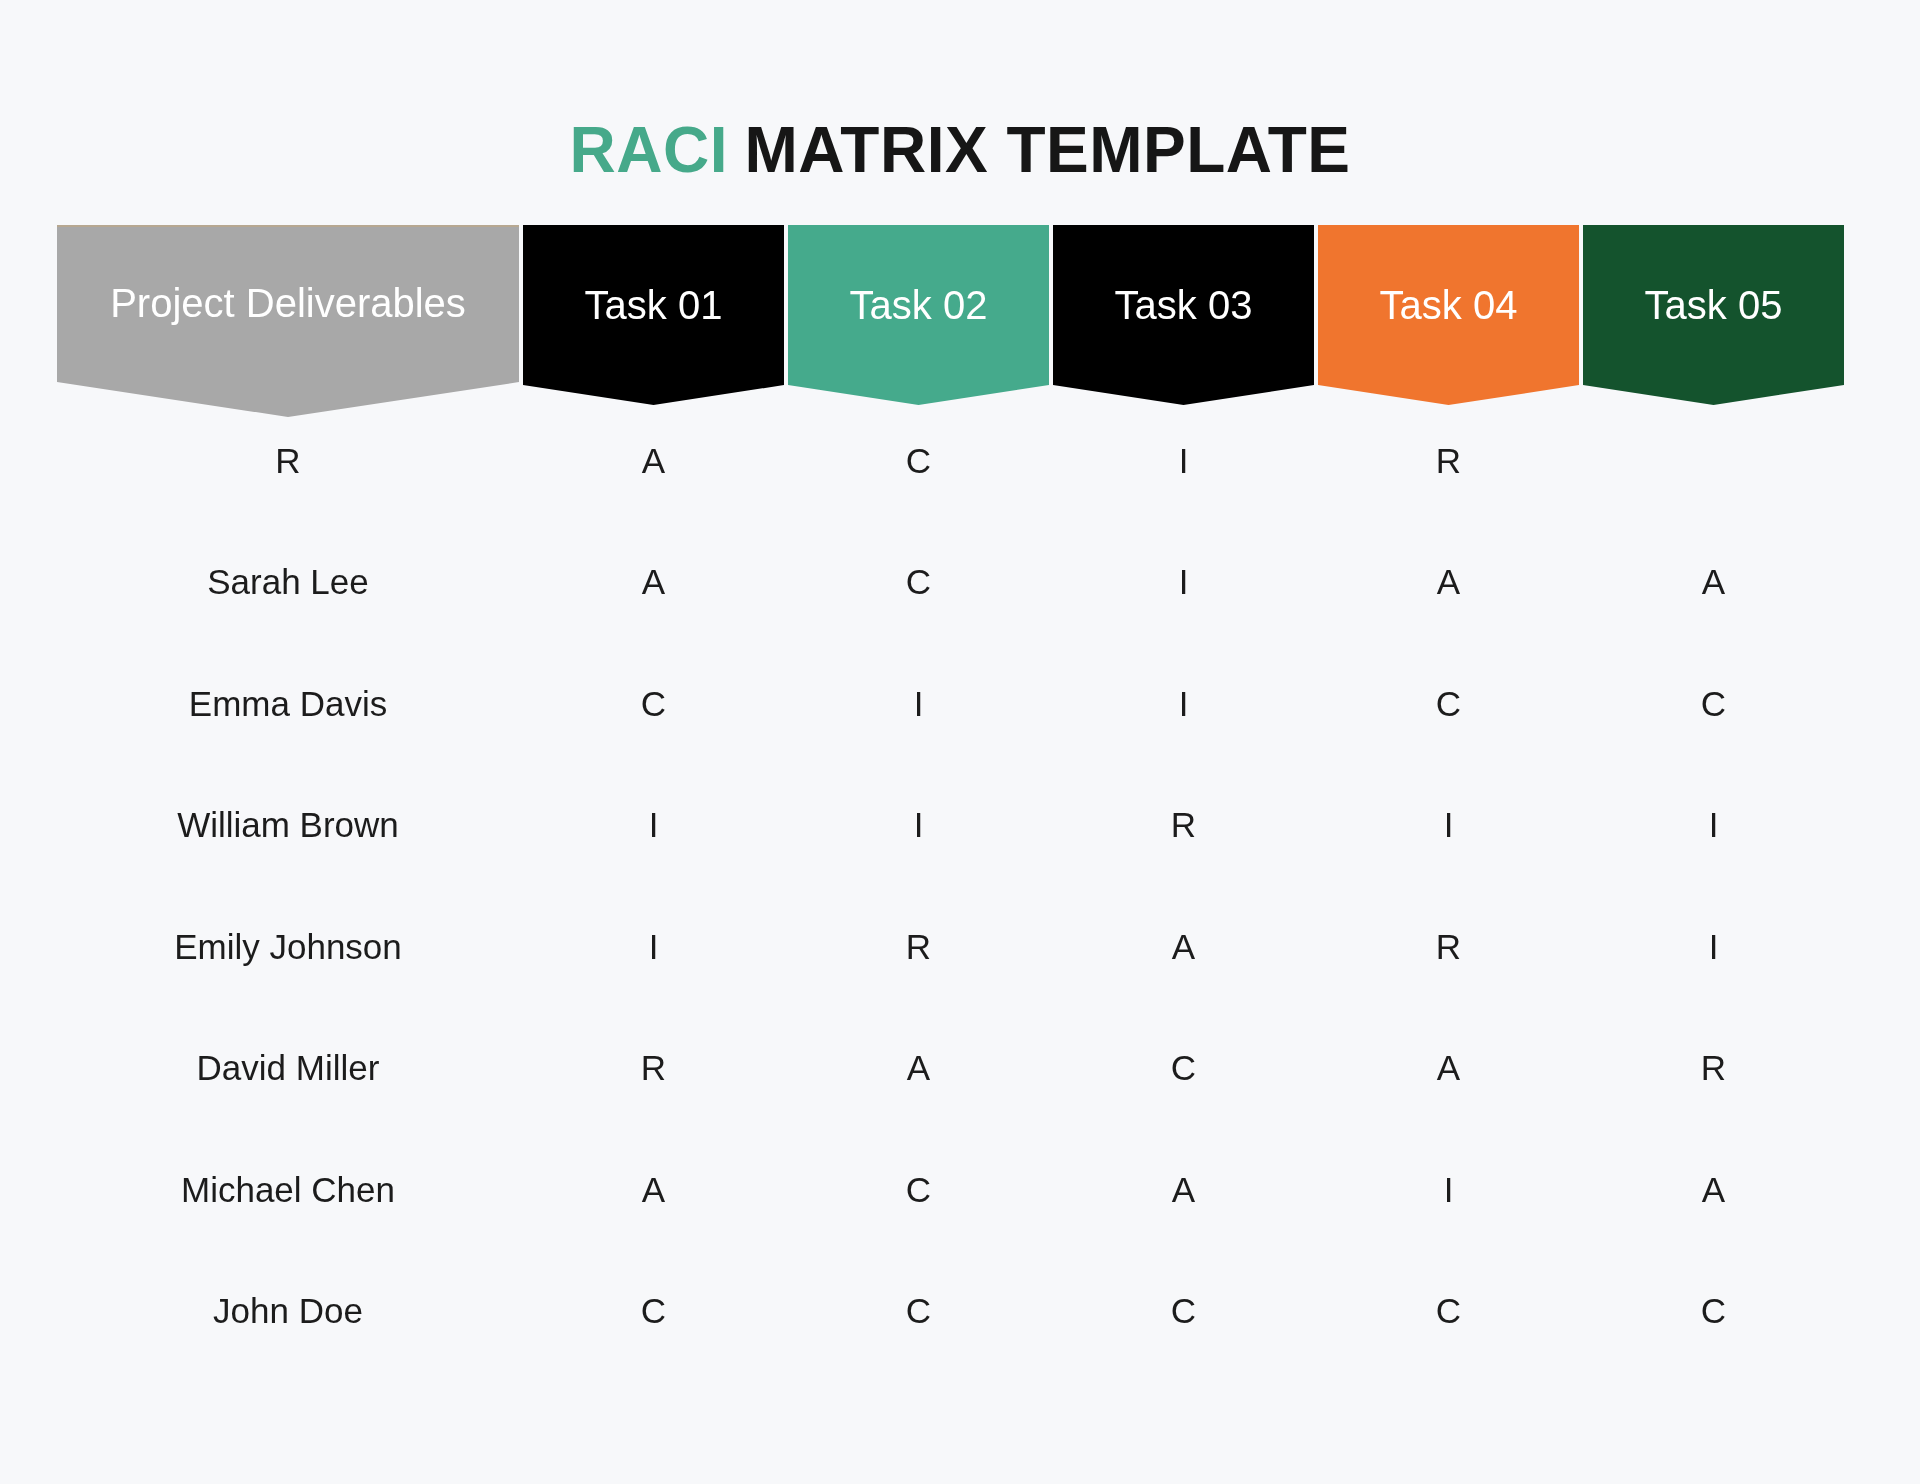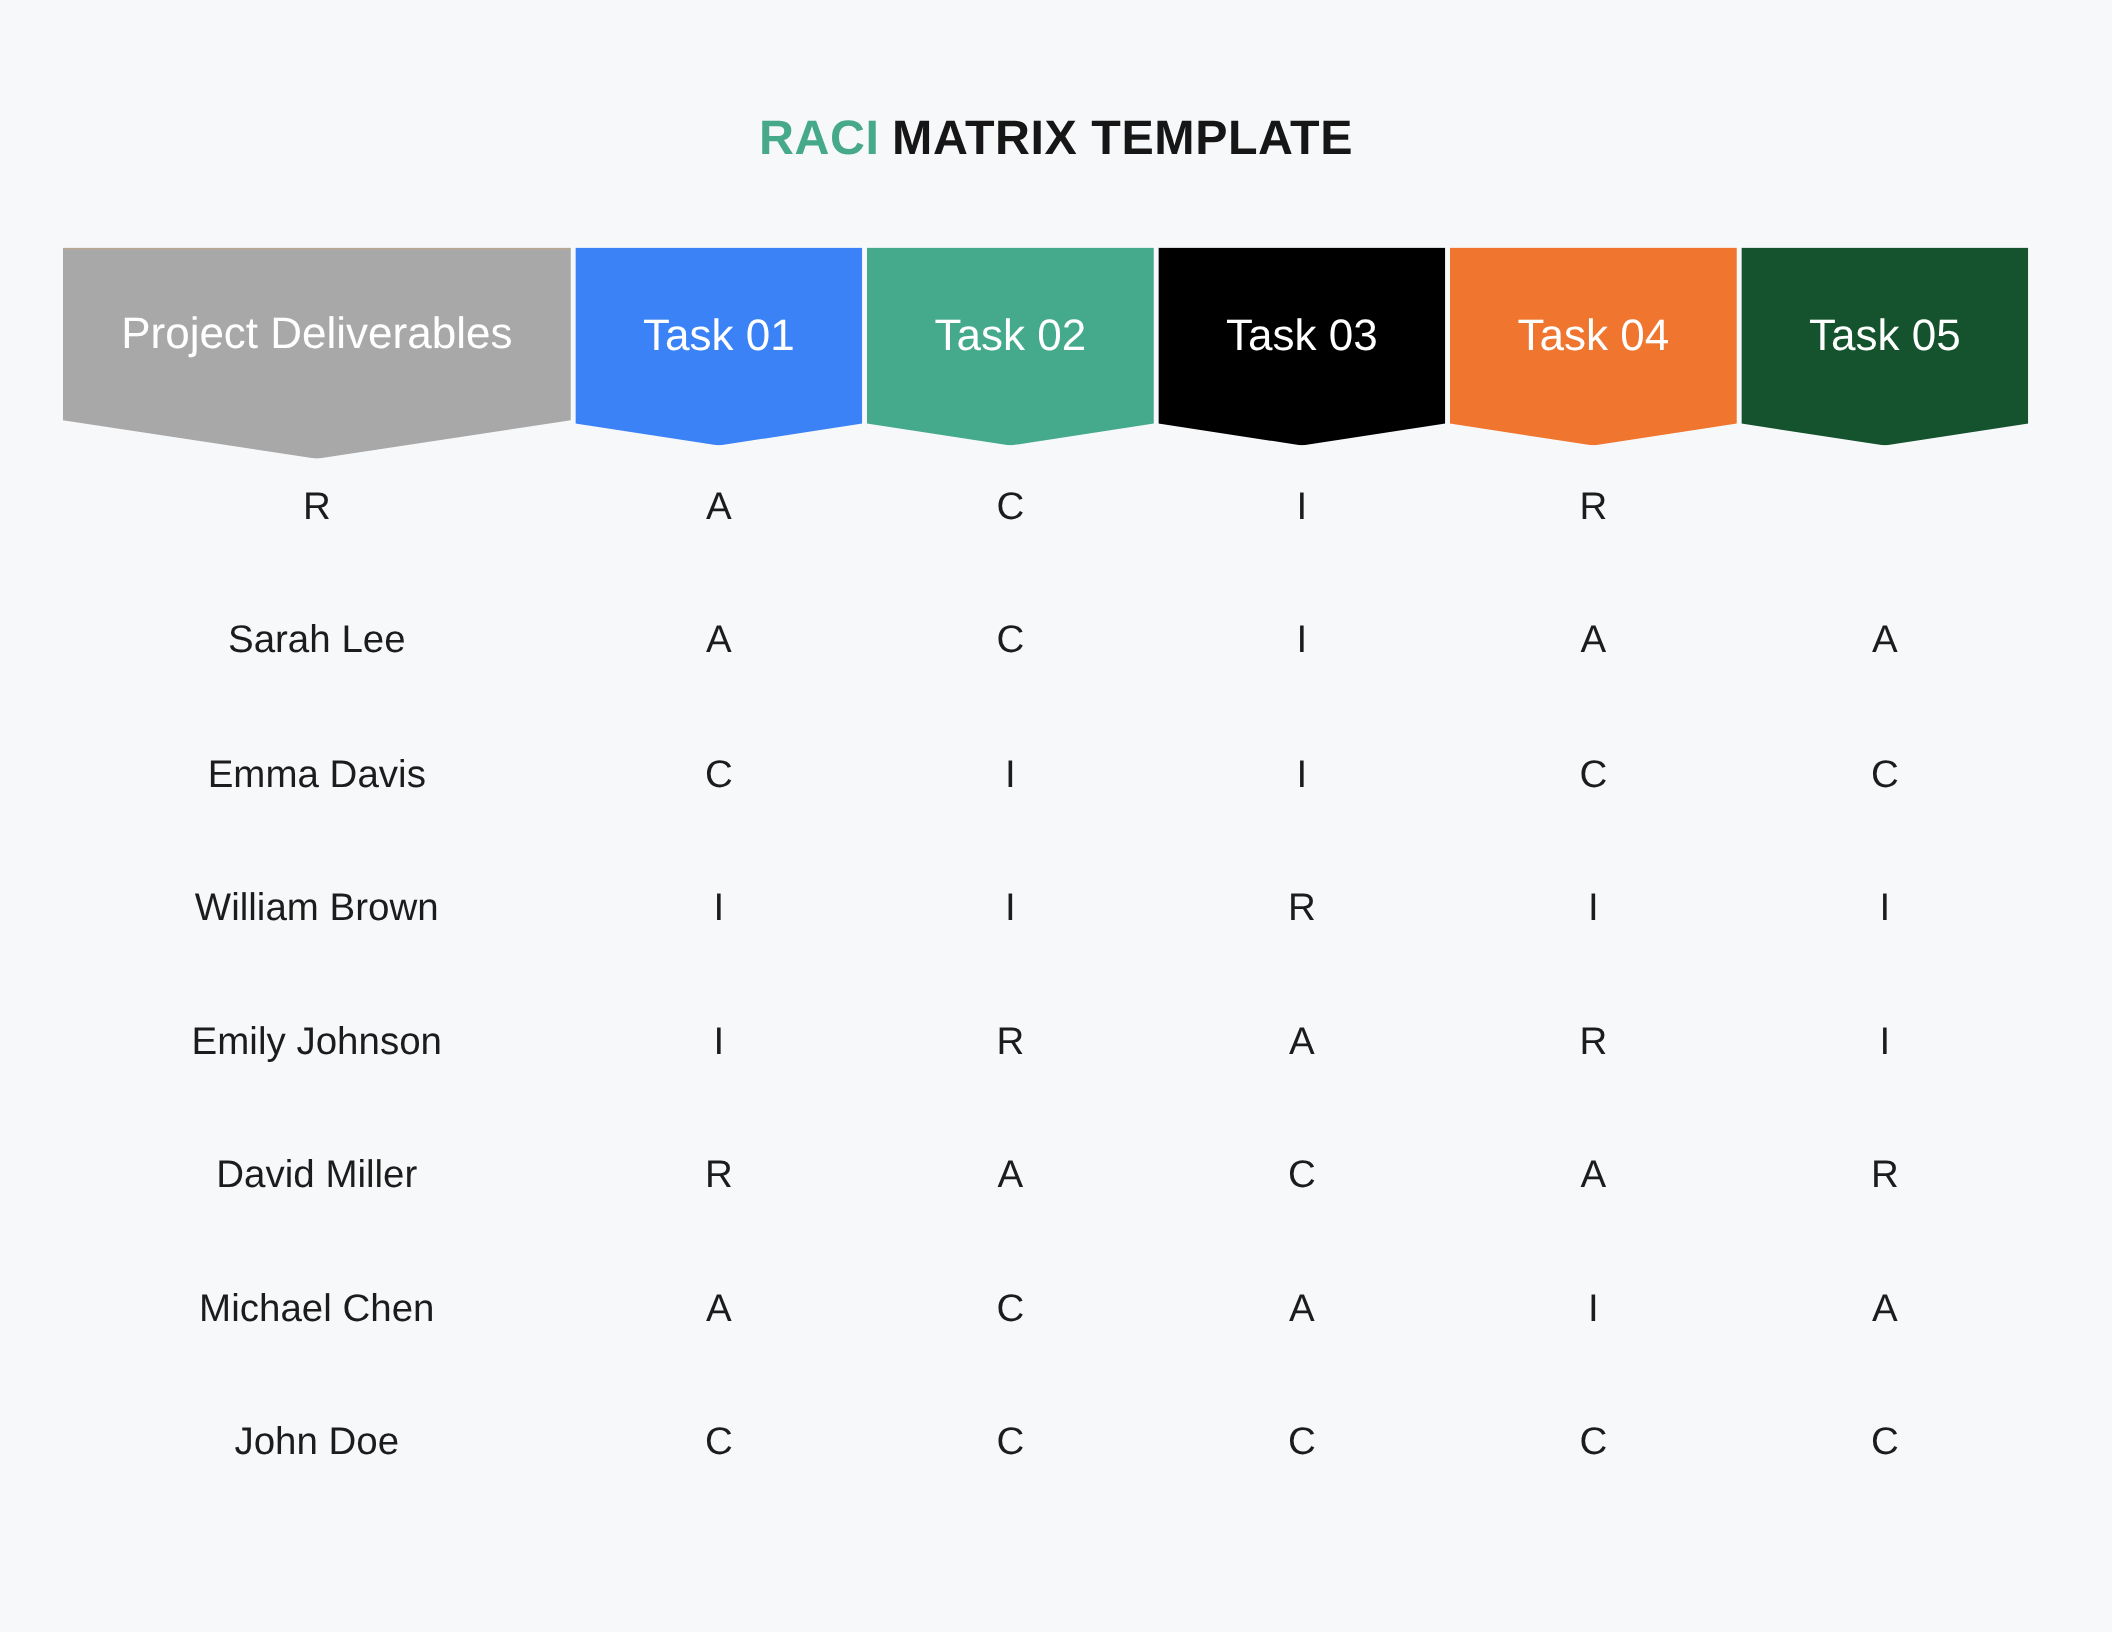--- a/index.html
+++ b/index.html
@@ -8,21 +8,21 @@
     background: #f7f8fa;
     font-family: "Liberation Sans", sans-serif;
     overflow: hidden;
   }
   .page { position: relative; width: 1920px; height: 1484px; }
 
   
   .title {
     position: absolute; top: 75px; left: 0; width: 100%;
     text-align: center;
-    font-size: 44px; font-weight: bold; line-height: 1;
+    font-size: 64px; font-weight: bold; line-height: 1;
     color: #161616; letter-spacing: 0.5px;
     white-space: nowrap;
   }
   .title .accent { margin-right: 0.26em; }
 
   
   .banners {
     position: absolute; top: 225px; left: 57px;
     display: flex; gap: 4px; align-items: flex-start;
   }
@@ -63,21 +63,21 @@
 <body>
 
 <div class="page">
 
   <h1 class="title"><span class="accent" style="color: rgb(70, 169, 138);">RACI</span><span>MATRIX TEMPLATE</span></h1>
 
   <div class="banners">
     <div class="banner wide" style="background-color: rgb(168, 168, 168);">
       <div class="banner-label">Project Deliverables</div>
     </div>
-    <div class="banner task" style="background-color: #3b82f6;">
+    <div class="banner task" style="background-color: #000000;">
       <div class="banner-label">Task 01</div>
     </div>
     <div class="banner task" style="background-color: rgb(69, 170, 140);">
       <div class="banner-label">Task 02</div>
     </div>
     <div class="banner task" style="background-color: #000000;">
       <div class="banner-label">Task 03</div>
     </div>
     <div class="banner task" style="background-color: rgb(240, 117, 46);">
       <div class="banner-label">Task 04</div>

